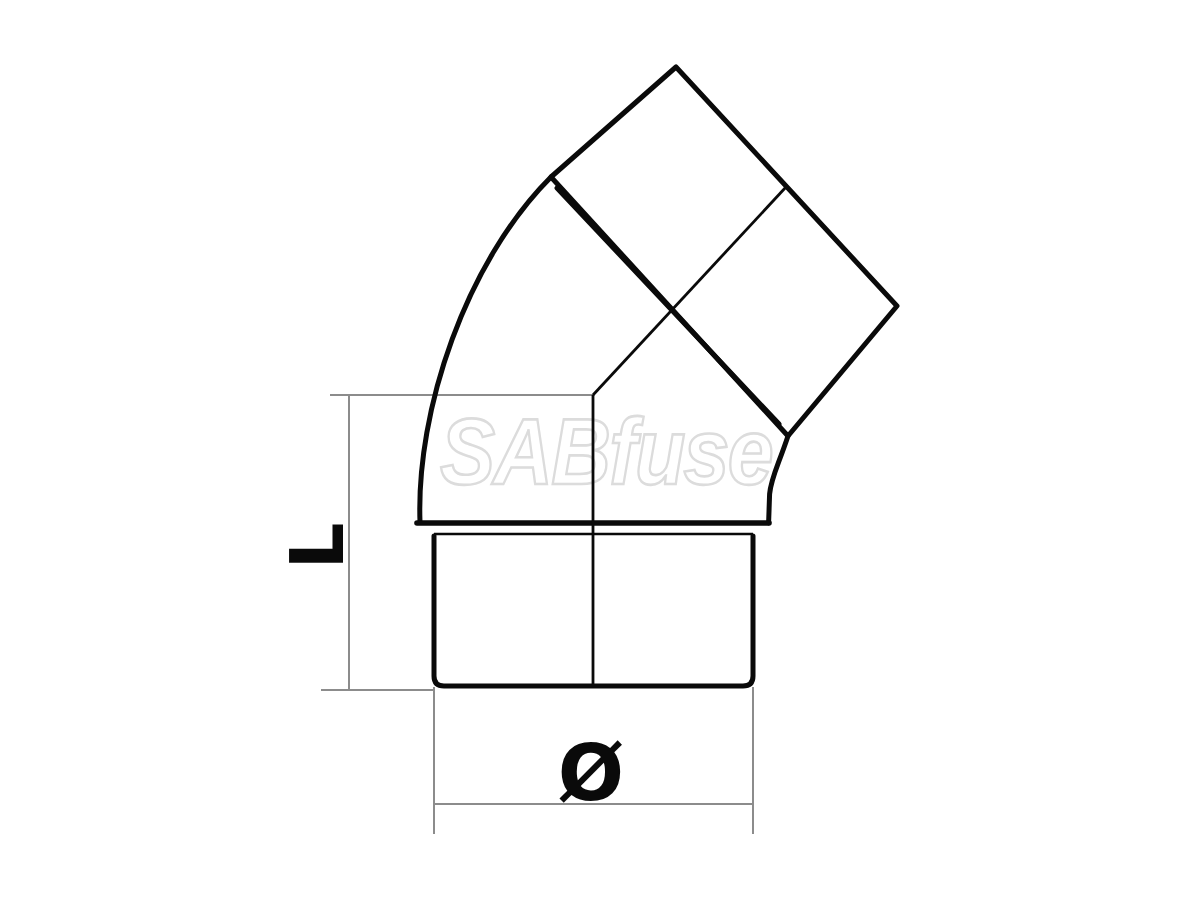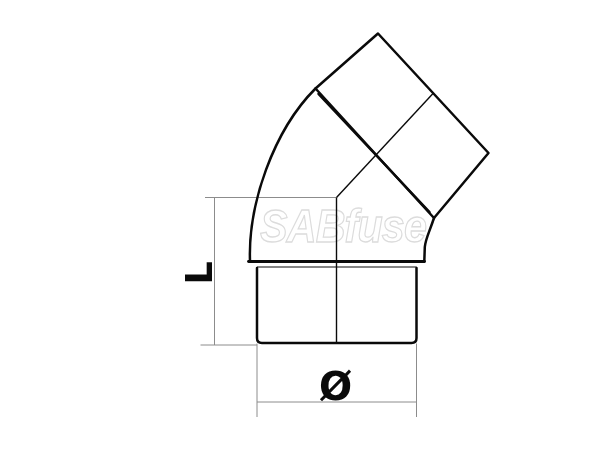--- a/index.html
+++ b/index.html
@@ -3,21 +3,20 @@
 <meta charset="utf-8">
 <style>
   html, body { margin: 0; padding: 0; background: #ffffff; }
   .canvas {
     position: relative;
     width: 520px;
     height: 450px;
     background: var(--page-bg, #ffffff);
     overflow: hidden;
     font-family: "DejaVu Sans", "Liberation Sans", sans-serif;
-    padding-left: 40px;
   }
   svg { display: block; }
   .outline {
     stroke: var(--line, #0a0a0a);
     stroke-width: 2.5;
     fill: none;
     stroke-linecap: round;
     stroke-linejoin: round;
   }
   .outline-heavy { stroke-width: 2.8; }

